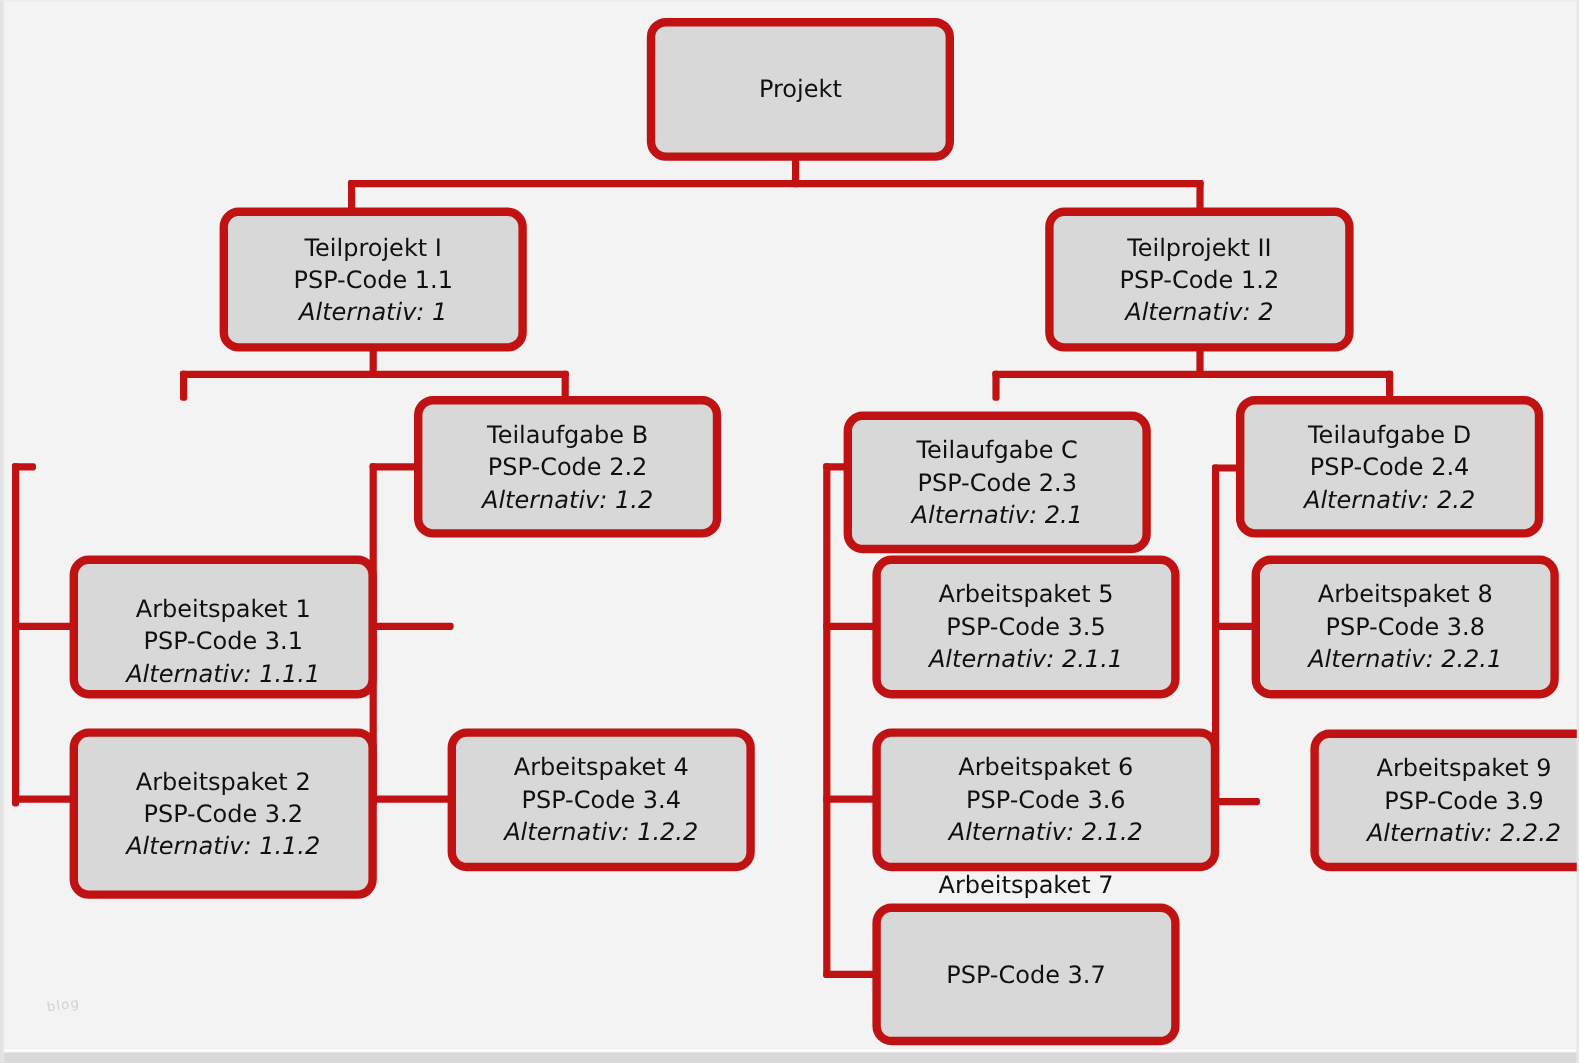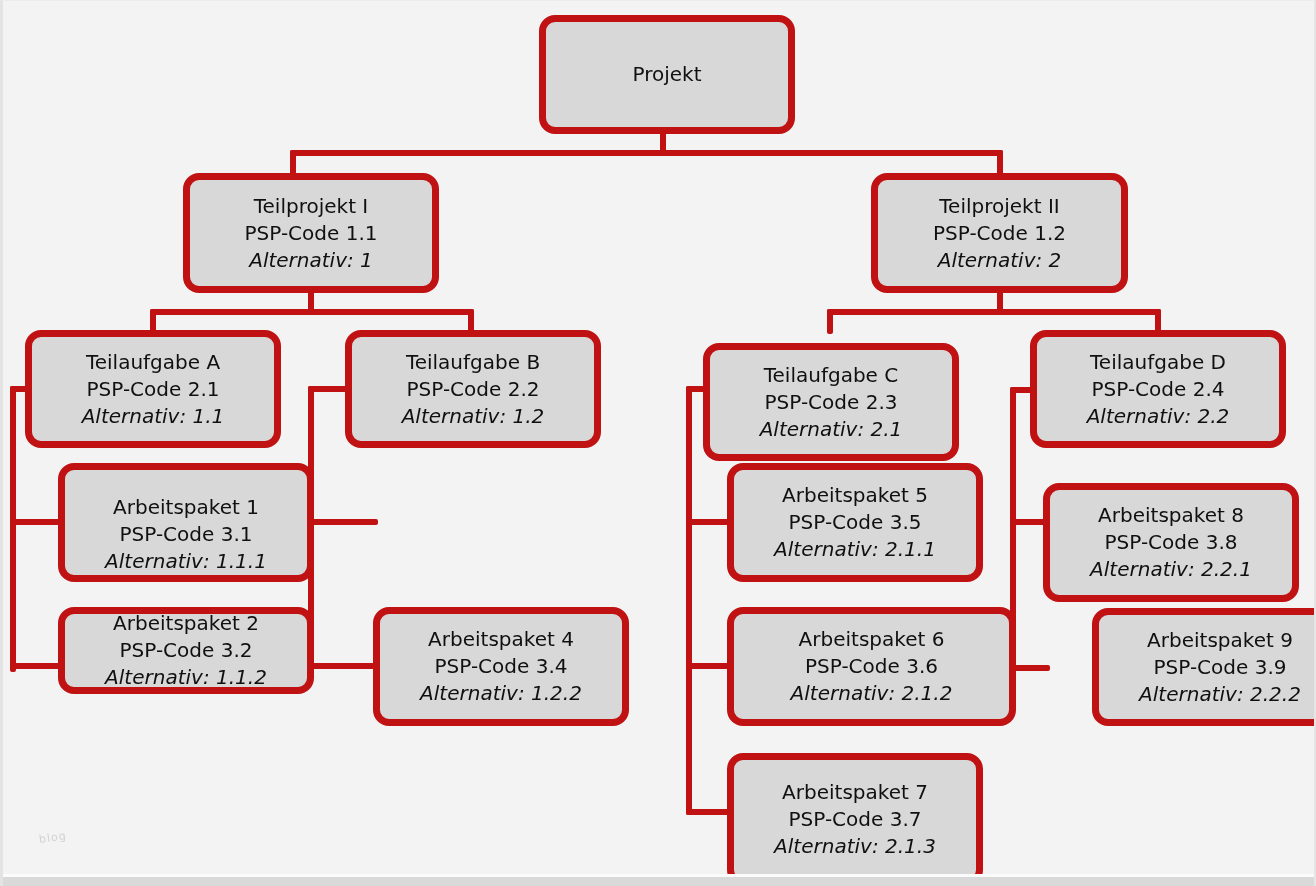--- a/index.html
+++ b/index.html
@@ -36,26 +36,26 @@
   #n-projekt { left:536px; top:14px;  width:256px; height:119px; }
   #n-tp1     { left:180px; top:172px; width:256px; height:120px; }
   #n-tp2     { left:868px; top:172px; width:257px; height:120px; }
   #n-taA     { left:22px;  top:329px; width:256px; height:118px; }
   #n-taB     { left:342px; top:329px; width:256px; height:118px; }
   #n-taC     { left:700px; top:329px; width:256px; height:118px;margin-top:13px; }
   #n-taD     { left:1027px;top:329px; width:256px; height:118px; }
   #n-ap1     { left:55px;  top:462px; width:256px; height:119px;justify-content:flex-end; }
   #n-ap3     { left:370px; top:462px; width:256px; height:119px; }
   #n-ap5     { left:724px; top:462px; width:256px; height:119px; }
-  #n-ap8     { left:1040px;top:462px; width:256px; height:119px;margin-top:20px; }
-  #n-ap2     { left:55px;  top:606px; width:256px; height:87px; }
+  #n-ap8     { left:1040px;top:462px; width:256px; height:119px; }
+  #n-ap2     { left:55px;  top:606px; width:256px; height:142px; }
   #n-ap4     { left:370px; top:606px; width:256px; height:119px; }
   #n-ap6     { left:724px; top:606px; width:289px; height:119px; }
   #n-ap9     { left:1042px;top:607px; width:256px; height:118px;margin-left:47px; }
-  #n-ap7     { left:724px; top:752px; width:256px; height:133px; }
+  #n-ap7     { left:724px; top:752px; width:256px; height:118px;gap:48px; }
 </style>
 </head>
 <body>
 
 <div class="stage">
 
   <div class="conn" style="left:657px;top:130px;width:6px;height:25px"></div>
   <div class="conn" style="left:287px;top:149px;width:713px;height:6px"></div>
   <div class="conn" style="left:287px;top:149px;width:6px;height:26px"></div>
   <div class="conn" style="left:994px;top:149px;width:6px;height:26px"></div>
@@ -100,25 +100,20 @@
     <div class="l2">PSP-Code 1.1</div>
     <div class="l3">Alternativ: 1</div>
   </div>
 
   <div class="node" id="n-tp2">
     <div class="l1">Teilprojekt II</div>
     <div class="l2">PSP-Code 1.2</div>
     <div class="l3">Alternativ: 2</div>
   </div>
 
-  <div class="node" id="n-taA">
-    <div class="l1">Teilaufgabe A</div>
-    <div class="l2">PSP-Code 2.1</div>
-    <div class="l3">Alternativ: 1.1</div>
-  </div>
 
   <div class="node" id="n-taB">
     <div class="l1">Teilaufgabe B</div>
     <div class="l2">PSP-Code 2.2</div>
     <div class="l3">Alternativ: 1.2</div>
   </div>
 
   <div class="node" id="n-taC">
     <div class="l1">Teilaufgabe C</div>
     <div class="l2">PSP-Code 2.3</div>

